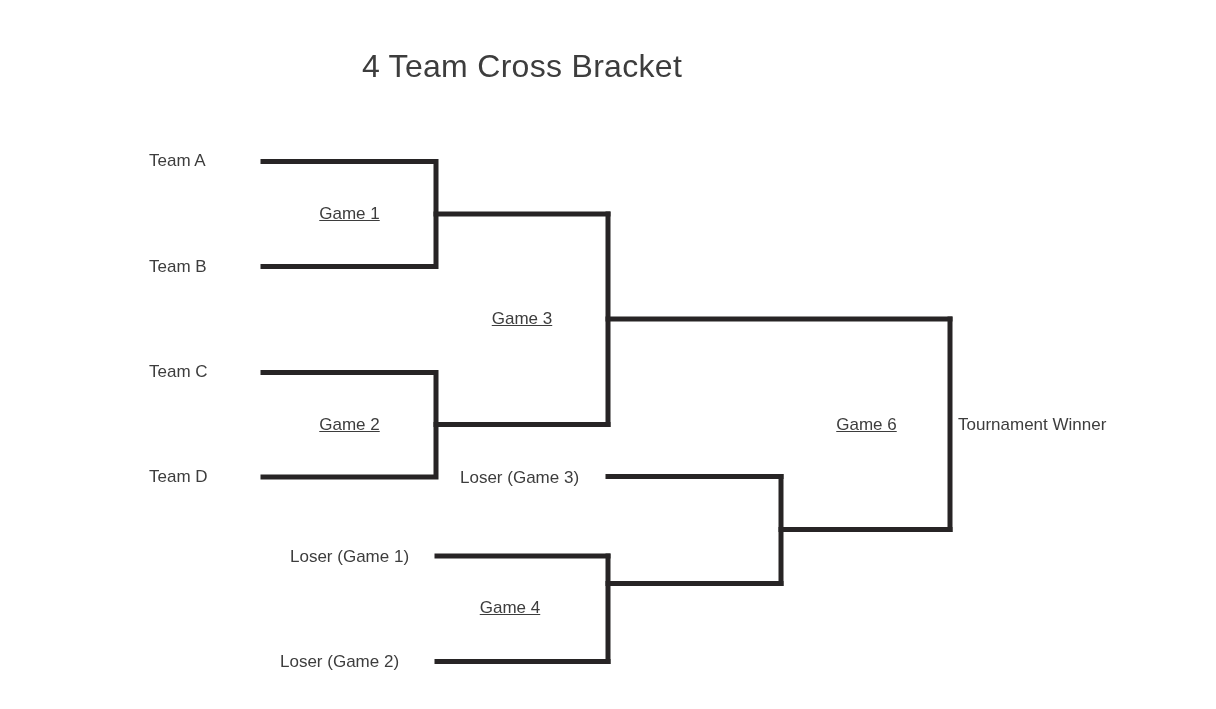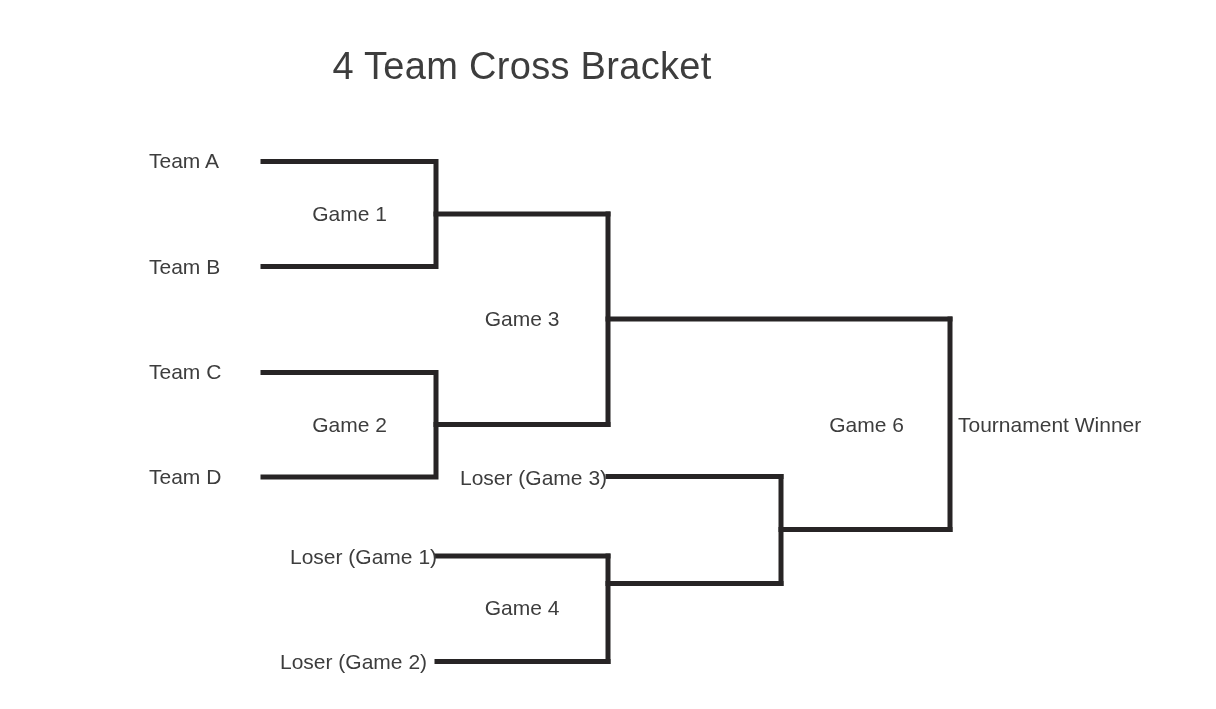--- a/index.html
+++ b/index.html
@@ -26,34 +26,34 @@
     stroke-width: 5;
     stroke-linecap: square;
     stroke-linejoin: miter;
   }
   .title {
     position: absolute;
     left: 272px;
     top: 46px;
     width: 500px;
     text-align: center;
-    font-size: 38px;
+    font-size: 32px;
     line-height: 40px;
     letter-spacing: 0.3px;
     color: var(--text-color, #3d3d3d);
     white-space: nowrap;
   }
   .lbl {
     position: absolute;
-    font-size: 21px;
+    font-size: 17px;
     line-height: 22px;
     color: var(--text-color, #3d3d3d);
     white-space: nowrap;
   }
-  .lbl.center { text-align: center; }
+  .lbl.center { text-align: center; text-decoration: underline; }
   .lbl.right  { text-align: left; }
 </style>
 </head>
 <body>
 
 <div id="canvas" style="--bg-color: #ffffff; --line-color: #272425; --text-color: #3d3d3d;">
 
   <div class="title">4 Team Cross Bracket</div>
 
   <svg id="bracket-svg" width="1216" height="709" viewBox="0 0 1216 709" aria-hidden="true">
@@ -85,18 +85,18 @@
   <div class="lbl" style="left:149px; top:361px;">Team C</div>
   <div class="lbl" style="left:149px; top:466px;">Team D</div>
 
   <div class="lbl right" style="left:290px; top:546px; width:143px;">Loser (Game 1)</div>
   <div class="lbl right" style="left:280px; top:651px; width:143px;">Loser (Game 2)</div>
   <div class="lbl right" style="left:460px; top:467px; width:144px;">Loser (Game 3)</div>
 
   <div class="lbl center" style="left:263px; top:203px; width:173px;">Game 1</div>
   <div class="lbl center" style="left:263px; top:414px; width:173px;">Game 2</div>
   <div class="lbl center" style="left:436px; top:308px; width:172px;">Game 3</div>
-  <div class="lbl center" style="left:436px; top:597px; width:172px;">Game 4</div>
+  <div class="lbl center" style="left:424px; top:597px; width:172px;">Game 4</div>
   <div class="lbl center" style="left:781px; top:414px; width:171px;">Game 6</div>
 
   <div class="lbl" style="left:958px; top:414px;">Tournament Winner</div>
 
 </div>
 
 </body></html>

